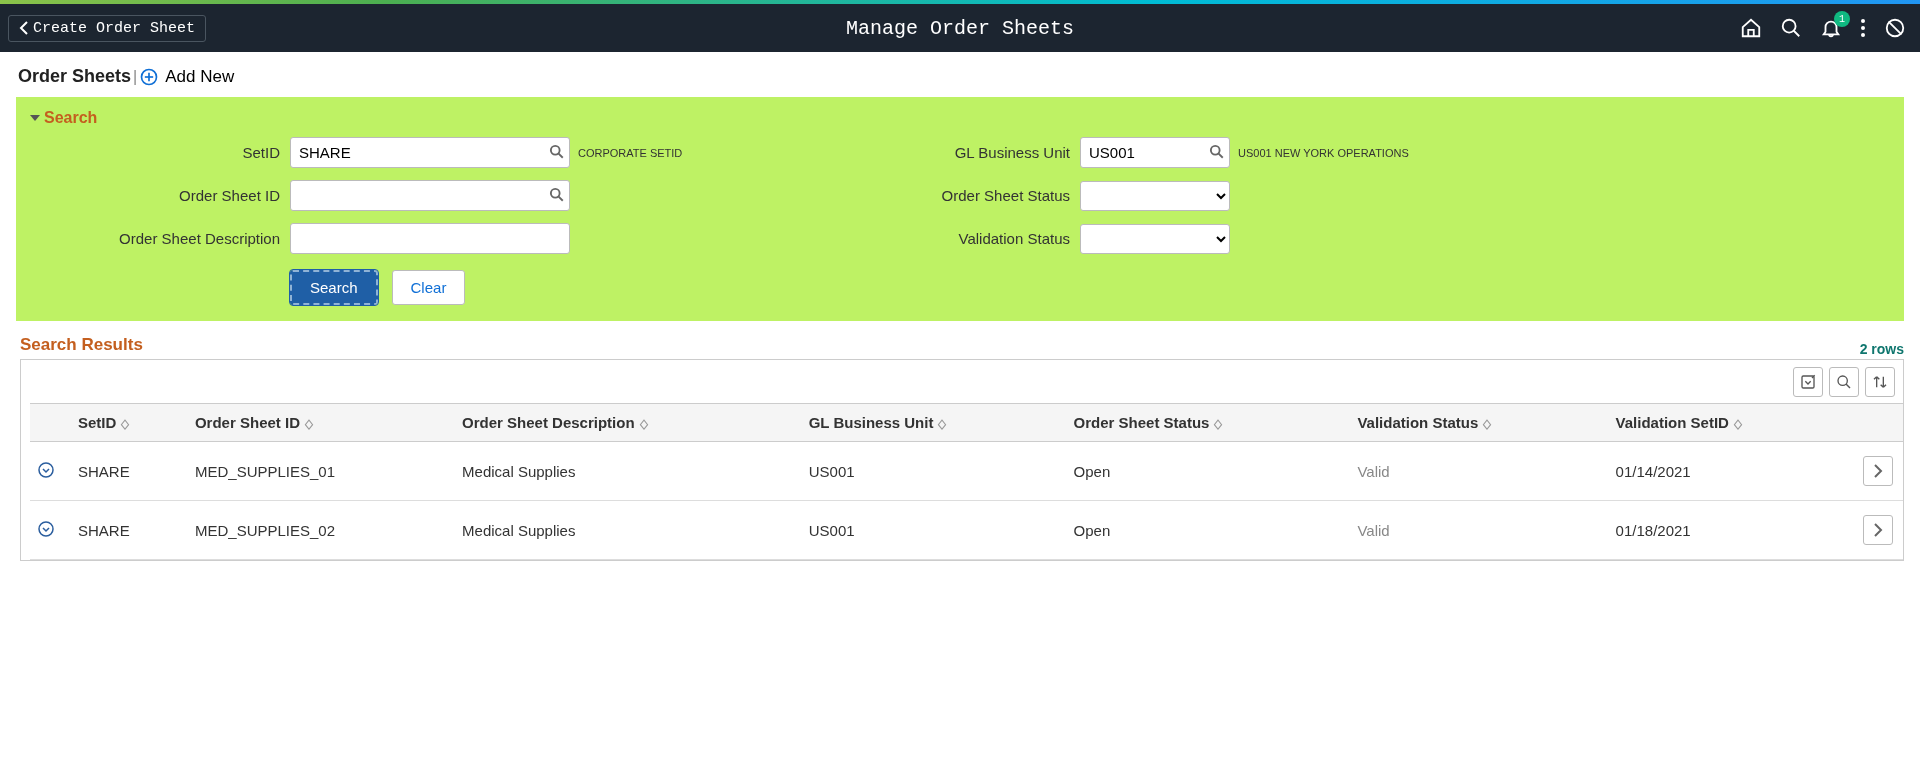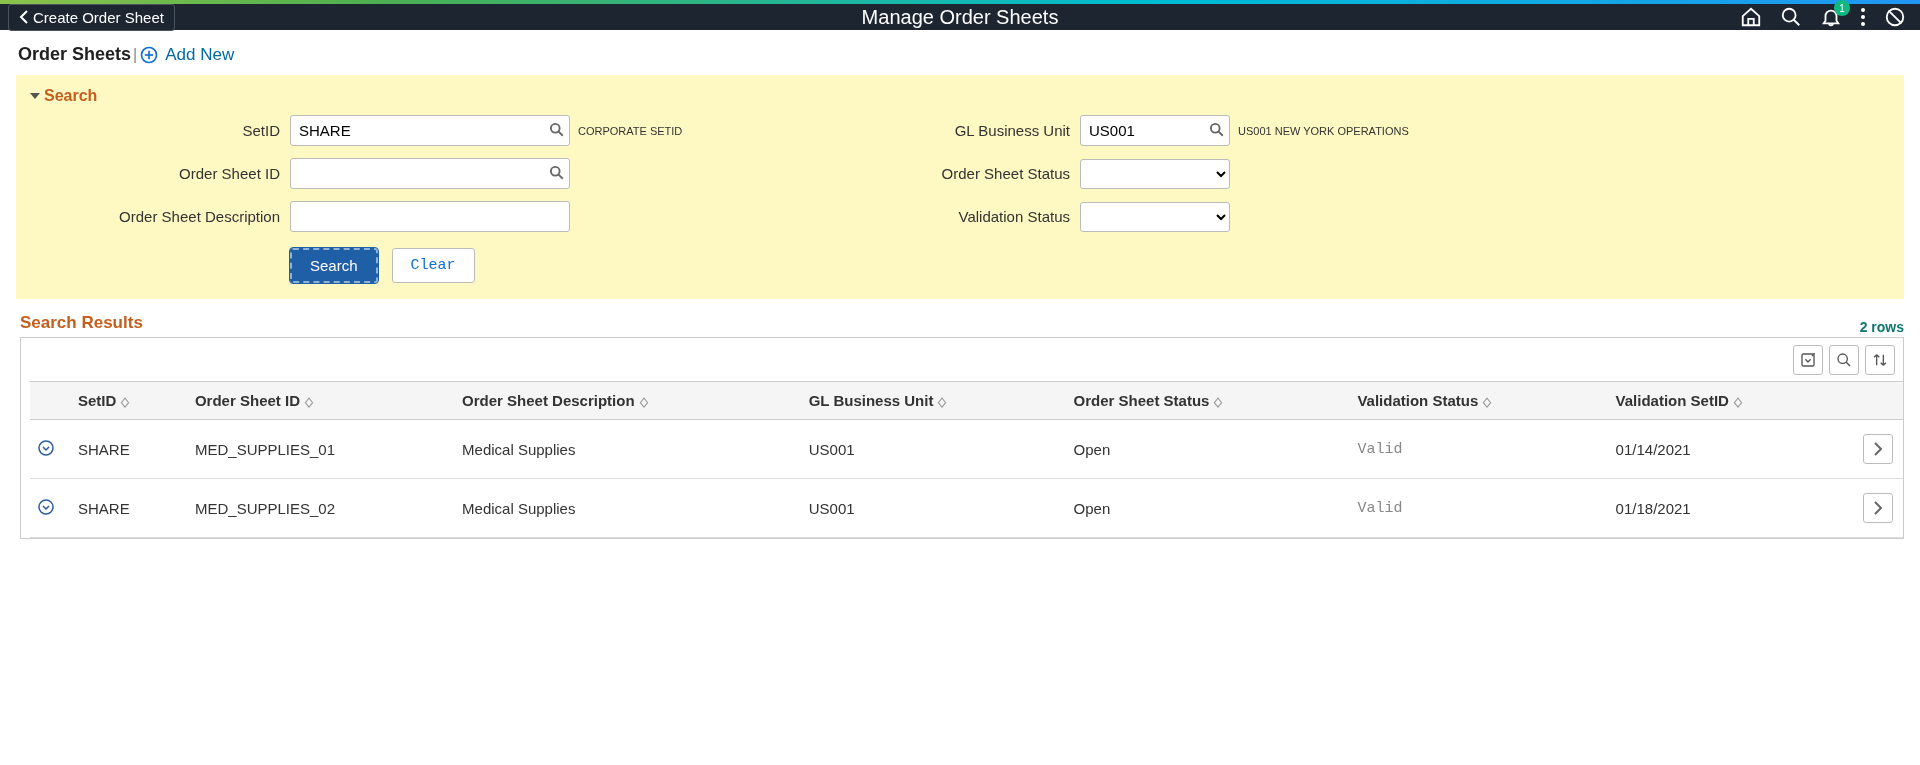--- a/index.html
+++ b/index.html
@@ -9,24 +9,25 @@
     color: #333;
     background: #fff;
   }
   .gradient-line {
     height: 4px;
     background: linear-gradient(90deg, #8bc34a 0%, #4caf50 20%, #00bcd4 60%, #2196f3 100%);
   }
   .header {
     background: #1c2530;
     color: #fff;
-    height: 26px;
+    height: 48px;
     display: flex;
     align-items: center;
     position: relative;
+    font-family: Liberation Mono, monospace;
   }
   .back-button {
     display: flex;
     align-items: center;
     border: 1px solid #4a5560;
     border-radius: 3px;
     padding: 4px 10px;
     margin-left: 8px;
     color: #fff;
     font-size: 15px;
@@ -68,30 +69,30 @@
     align-items: center;
     gap: 2px;
   }
   .subheader-title {
     font-size: 18px;
     font-weight: bold;
     color: #222;
   }
   .subheader-sep { color: #888; font-size: 16px; }
   .add-new-link {
-    color: #0369a1;
+    color: #000000;
     font-size: 17px;
     display: flex;
     align-items: center;
     gap: 6px;
     cursor: pointer;
   }
   .add-new-link svg { stroke: #0f6fd6; }
   .search-panel {
-    background: #fef9c3;
+    background: #bef264;
     margin: 0 16px;
     padding: 12px 6px 16px 14px;
   }
   .search-heading {
     color: #c45f1f;
     font-size: 16px;
     font-weight: bold;
     display: flex;
     align-items: center;
     gap: 4px;
@@ -152,21 +153,20 @@
     outline: 1px solid #1f5fa6;
   }
   .btn-secondary {
     background: #fff;
     color: #0f6fd6;
     border: 1px solid #bbb;
     padding: 7px 18px;
     font-size: 15px;
     border-radius: 3px;
     cursor: pointer;
-    font-family: Liberation Mono, monospace;
   }
   .results-section {
     margin: 8px 16px 0 20px;
   }
   .results-heading {
     color: #c45f1f;
     font-size: 17px;
     font-weight: bold;
     padding: 6px 0;
   }
@@ -239,21 +239,21 @@
     border-radius: 3px;
     width: 30px;
     height: 30px;
     display: flex;
     align-items: center;
     justify-content: center;
     cursor: pointer;
     color: #555;
     margin: 0 auto;
   }
-  .valid-muted { color: #888; font-family: Liberation Mono, monospace; }
+  .valid-muted { color: #888; }
 </style>
 </head>
 <body>
 
 <div class="gradient-line"></div>
 
 <div class="header">
   <div class="back-button">
     <svg width="10" height="14" viewBox="0 0 10 14">
         <path d="M8 1 L2 7 L8 13" stroke="#fff" stroke-width="2" fill="none"></path>

